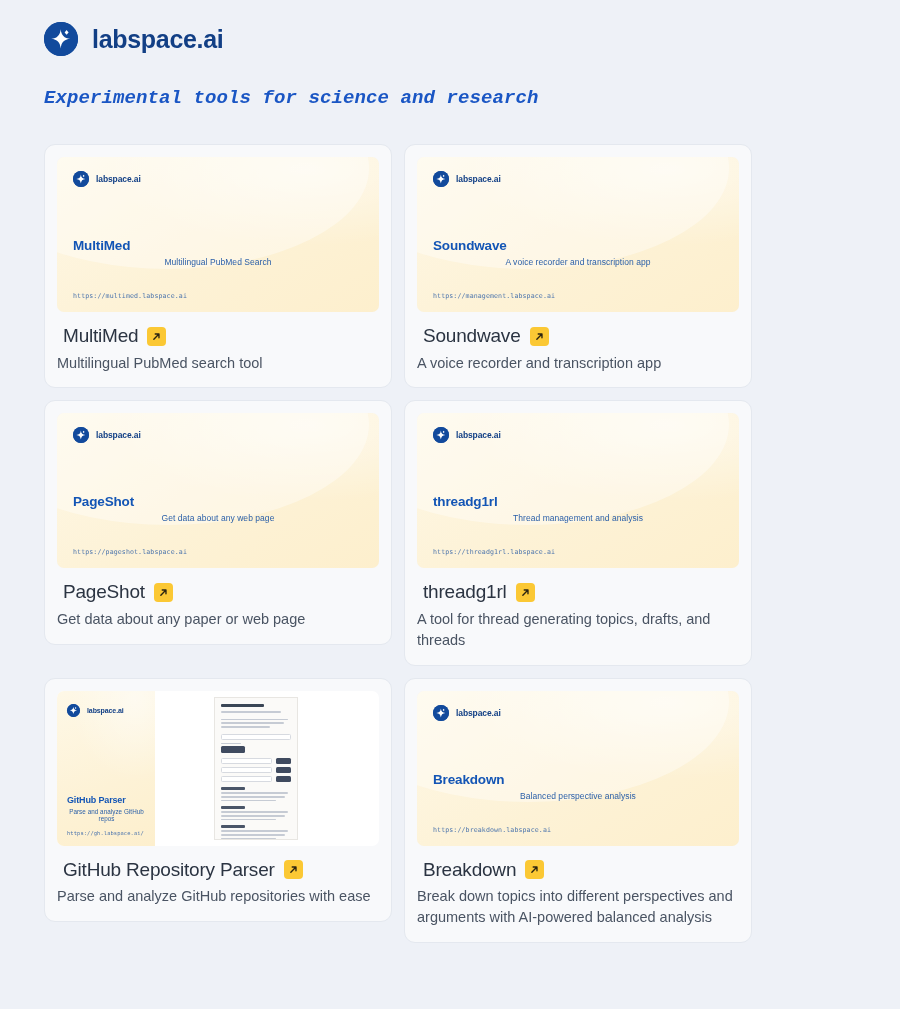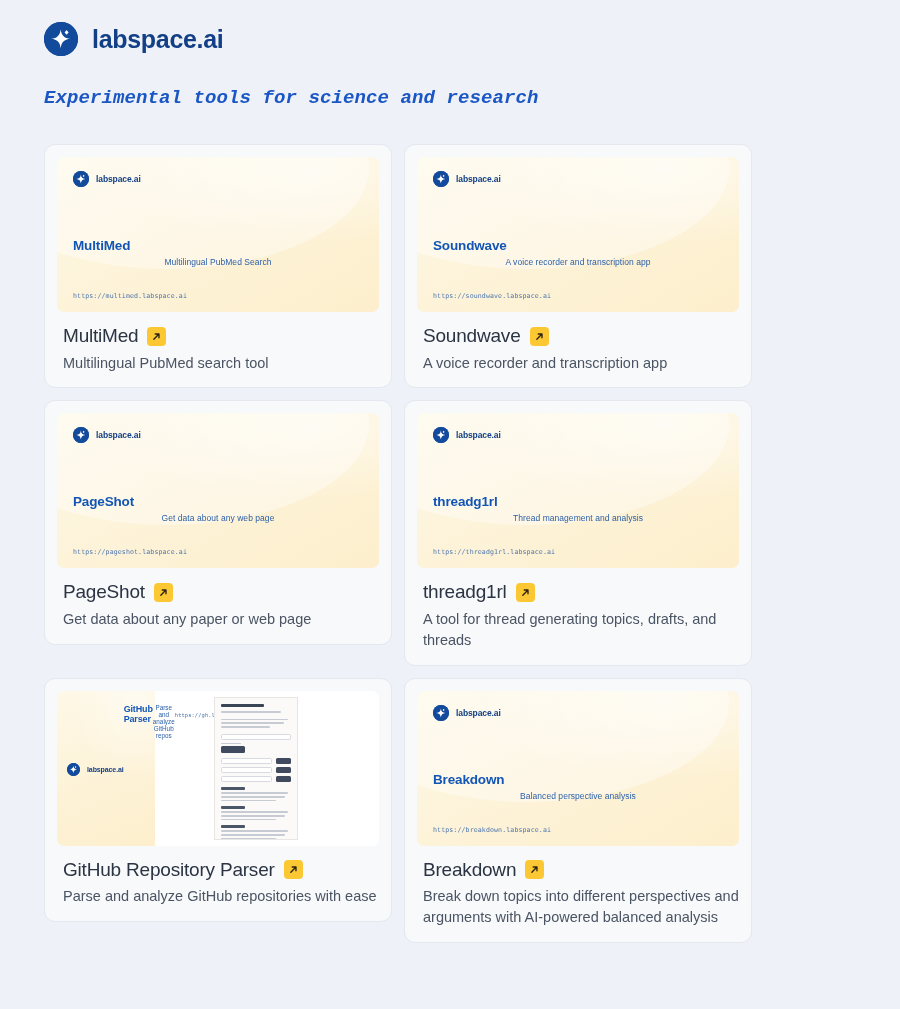--- a/index.html
+++ b/index.html
@@ -155,21 +155,21 @@
   .thumb.split .thumb-pane {
     position: absolute;
     left: 0; top: 0; bottom: 0;
     width: 98px;
     z-index: 2;
     background:
       radial-gradient(120% 95% at 80% 6%, rgba(255,255,255,0.5) 0%, rgba(255,255,255,0) 55%),
       linear-gradient(160deg, #fef8e7 0%, #fdf2d6 60%, #fdefcd 100%);
     padding: 13px 9px 10px 10px;
     display: flex;
-    flex-direction: row;
+    flex-direction: column;
   }
   .thumb.split .thumb-title { font-size: 9px; margin-bottom: 3px; }
   .thumb.split .thumb-sub   { font-size: 6.3px; }
   .thumb.split .thumb-url   { margin-top: 8px; font-size: 5.4px; }
   .thumb.split .thumb-logo  { width: 13px; height: 13px; flex: 0 0 13px; }
   .thumb.split .thumb-brand-name { font-size: 7px; }
 
   
   .mini-shot {
     position: absolute;
@@ -222,21 +222,20 @@
     background: #fbc834;
     border-radius: 4px;
     display: flex;
     align-items: center;
     justify-content: center;
   }
   .card-desc {
     font-size: 14.5px;
     color: #4a5463;
     line-height: 1.42;
-    margin-left: 6px;
     max-width: 355px;
   }
 </style>
 </head>
 <body>
 
 <div class="page">
 
   <div class="header">
     <span class="brand-logo">
@@ -290,21 +289,21 @@
                   <circle cx="17" cy="17" r="17" fill="#124a9c"></circle>
                   <path d="M15.2 5.2 C15.9 11.4 18.6 14.1 24.8 14.8 C18.6 15.5 15.9 18.2 15.2 24.4 C14.5 18.2 11.8 15.5 5.6 14.8 C11.8 14.1 14.5 11.4 15.2 5.2 Z" fill="#ffffff" transform="translate(1.5,2.0)"></path>
                   <path d="M22.6 8.0 L24.6 10.4 L22.6 12.8 L20.6 10.4 Z" fill="#ffffff"></path>
                 </svg>
               </span>
               <span class="thumb-brand-name">labspace.ai</span>
             </div>
             <div class="thumb-spacer"></div>
             <div class="thumb-title">Soundwave</div>
             <div class="thumb-sub">A voice recorder and transcription app</div>
-            <div class="thumb-url">https://soundwave.labspace.ai</div>
+            <div class="thumb-url">https://management.labspace.ai</div>
           </div>
         </div>
         <div class="card-title-row">
           <span class="card-title">Soundwave</span>
           <span class="ext-badge">
             <svg width="11" height="11" viewBox="0 0 12 12">
               <path d="M3.1 8.9 L8.4 3.6 M4.6 3.3 L8.7 3.3 L8.7 7.4" stroke="#2b2411" stroke-width="1.5" fill="none" stroke-linecap="round" stroke-linejoin="round"></path>
             </svg>
           </span>
         </div>

